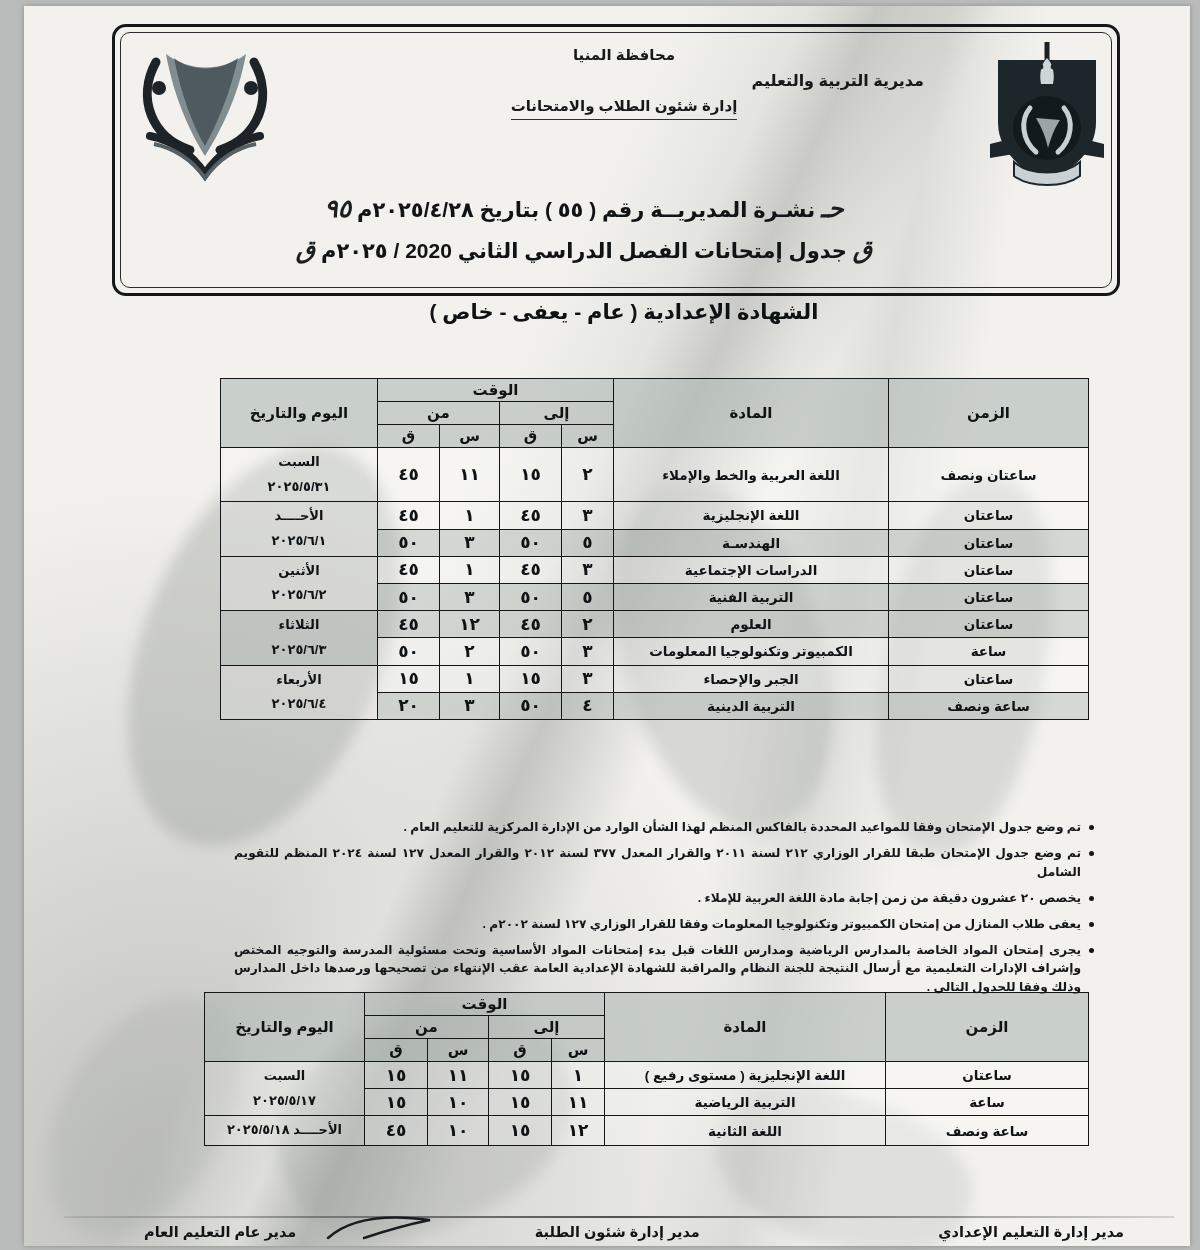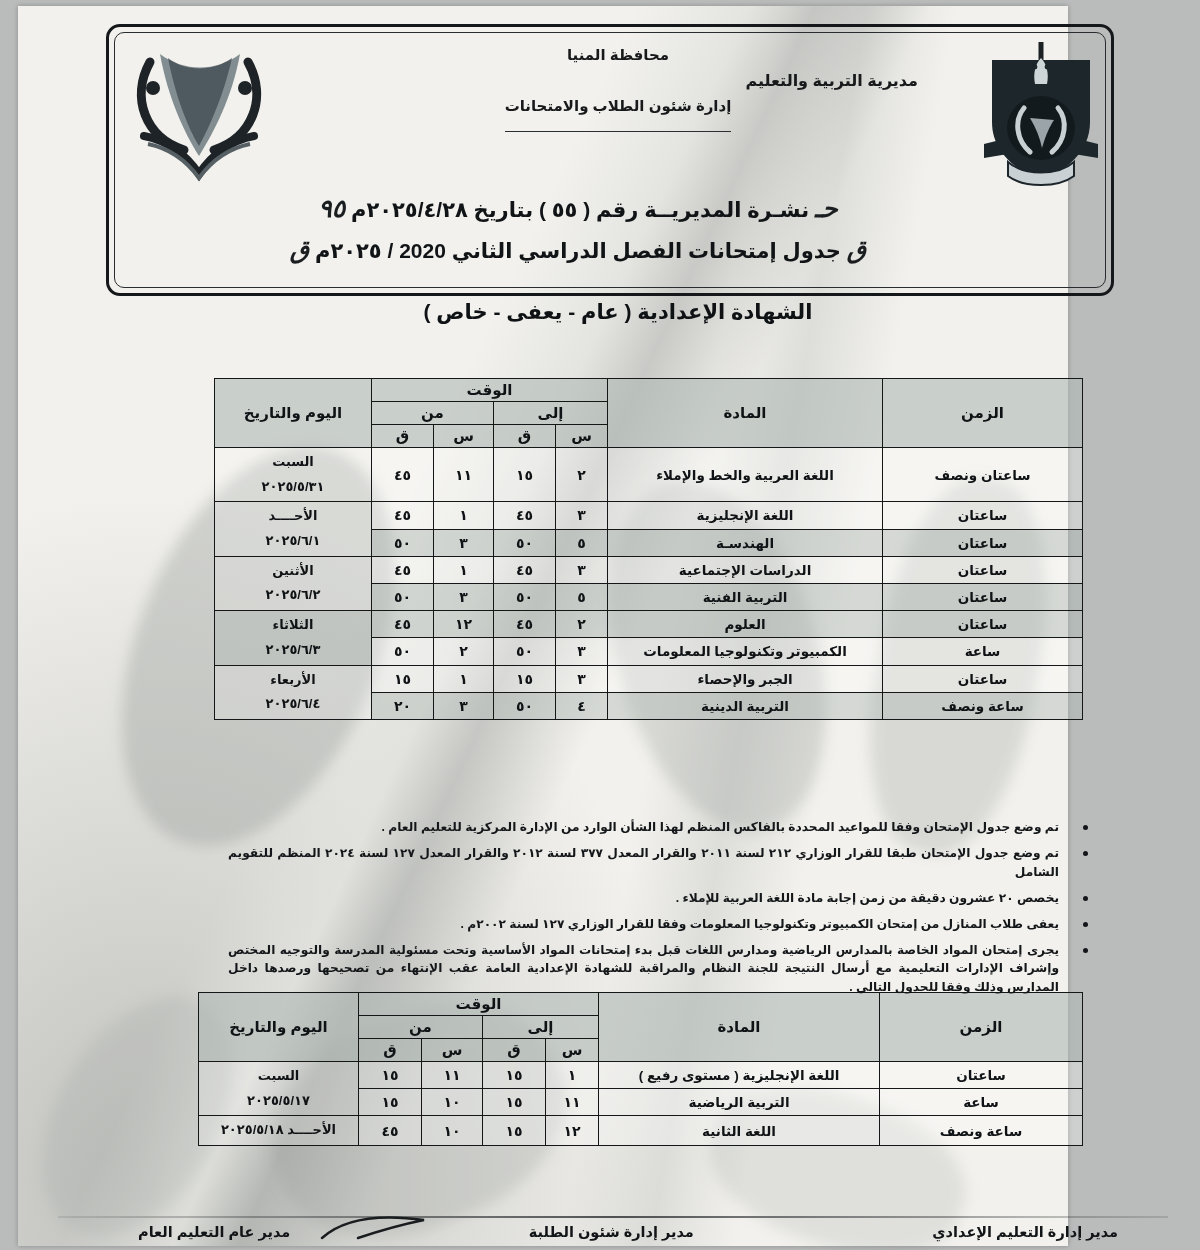--- a/index.html
+++ b/index.html
@@ -9,23 +9,23 @@
     height: 1250px;
     background: #b9bcbb;
     font-family: "Liberation Sans", "DejaVu Sans", sans-serif;
     overflow: hidden;
     position: relative;
   }
 
   
   .sheet {
     position: absolute;
-    left: 18px;
+    left: 24px;
     top: 6px;
-    width: 1050px;
+    width: 1166px;
     height: 1240px;
     background: #f2f1ed;
     background-image:
       linear-gradient(115deg, rgba(255,255,255,0) 38%, rgba(225,226,222,.85) 45%, rgba(160,163,160,.5) 49%, rgba(250,250,248,0) 56%),
       linear-gradient(100deg, rgba(255,255,255,0) 60%, rgba(196,198,195,.45) 67%, rgba(255,255,255,0) 74%),
       radial-gradient(ellipse at 12% 96%, rgba(150,153,150,.55), rgba(255,255,255,0) 42%);
     box-shadow: 0 0 5px rgba(0,0,0,.25);
   }
 
   
@@ -78,21 +78,21 @@
   }
   .header-center .hline {
     font-weight: bold;
     letter-spacing: .5px;
     margin-bottom: 7px;
     filter: blur(.28px);
   }
   .h1 { font-size: 15px; }
   .h2 { font-size: 16px; text-align: right; }
   .h3 { font-size: 15px; }
-  .h4 { font-size: 15px; padding-bottom: 16px; border-bottom: 1.4px solid #2c2f31; display: inline-block;}
+  .h4 { font-size: 15px; padding-bottom: 4px; border-bottom: 1.4px solid #2c2f31; display: inline-block;}
 
   .bulletin {
     position: absolute;
     left: 150px; top: 188px;
     width: 820px;
     text-align: center;
     color: #111416;
   }
   .bulletin .bline {
     font-size: 21px;
@@ -144,36 +144,36 @@
     padding: 2px 3px;
     filter: blur(.2px);
     background: rgba(255,255,255,.30);
   }
   table.sched th {
     background: rgba(176,186,180,.62);
     font-size: 15px;
   }
   table.sched td.subject { font-size: 13.5px; }
   table.sched td.daycell { font-size: 13px; line-height: 1.9; background: rgba(255,255,255,.18);}
-  table.sched td.num { font-size: 14px; }
+  table.sched td.num { font-size: 17px; }
   table.sched tr.shaded td { background: rgba(178,186,181,.45); }
 
   #table1 { left: 196px; top: 372px; width: 868px; }
   #table2 { left: 180px; top: 986px; width: 884px; }
 
   
   .notes {
     position: absolute;
     left: 210px; top: 812px;
     width: 860px;
   }
   .note {
     display: flex;
     align-items: flex-start;
-    gap: 24px;
+    gap: 8px;
     margin-bottom: 7px;
     direction: rtl;
   }
   .note .dot {
     flex: 0 0 auto;
     width: 5px; height: 5px;
     background: #131618;
     border-radius: 50%;
     margin-top: 7px;
   }

